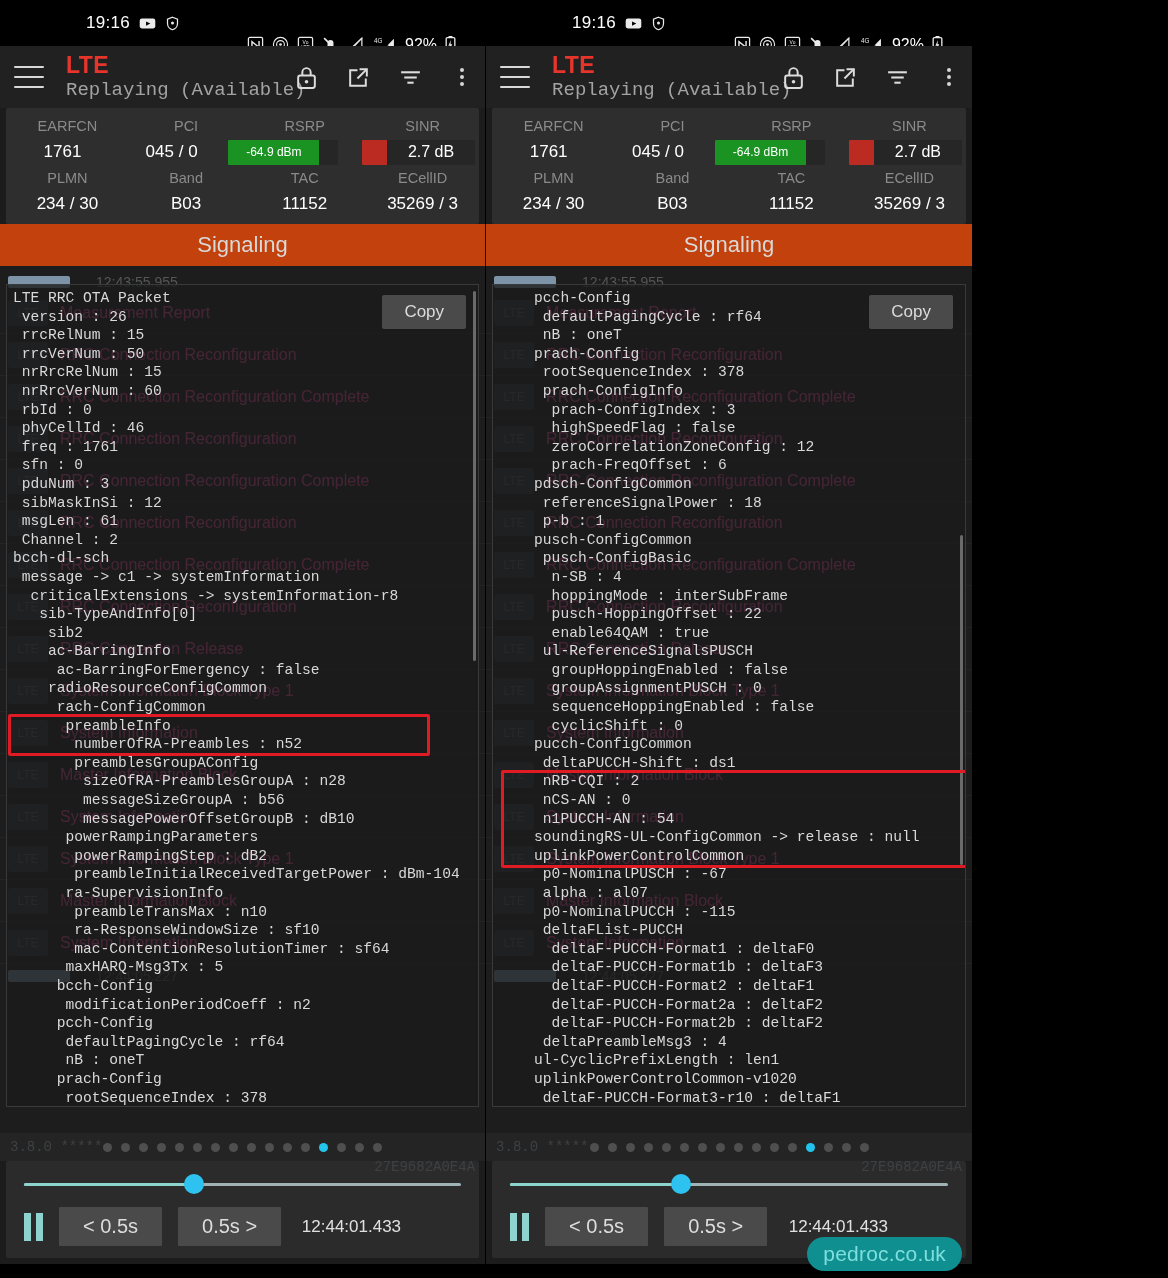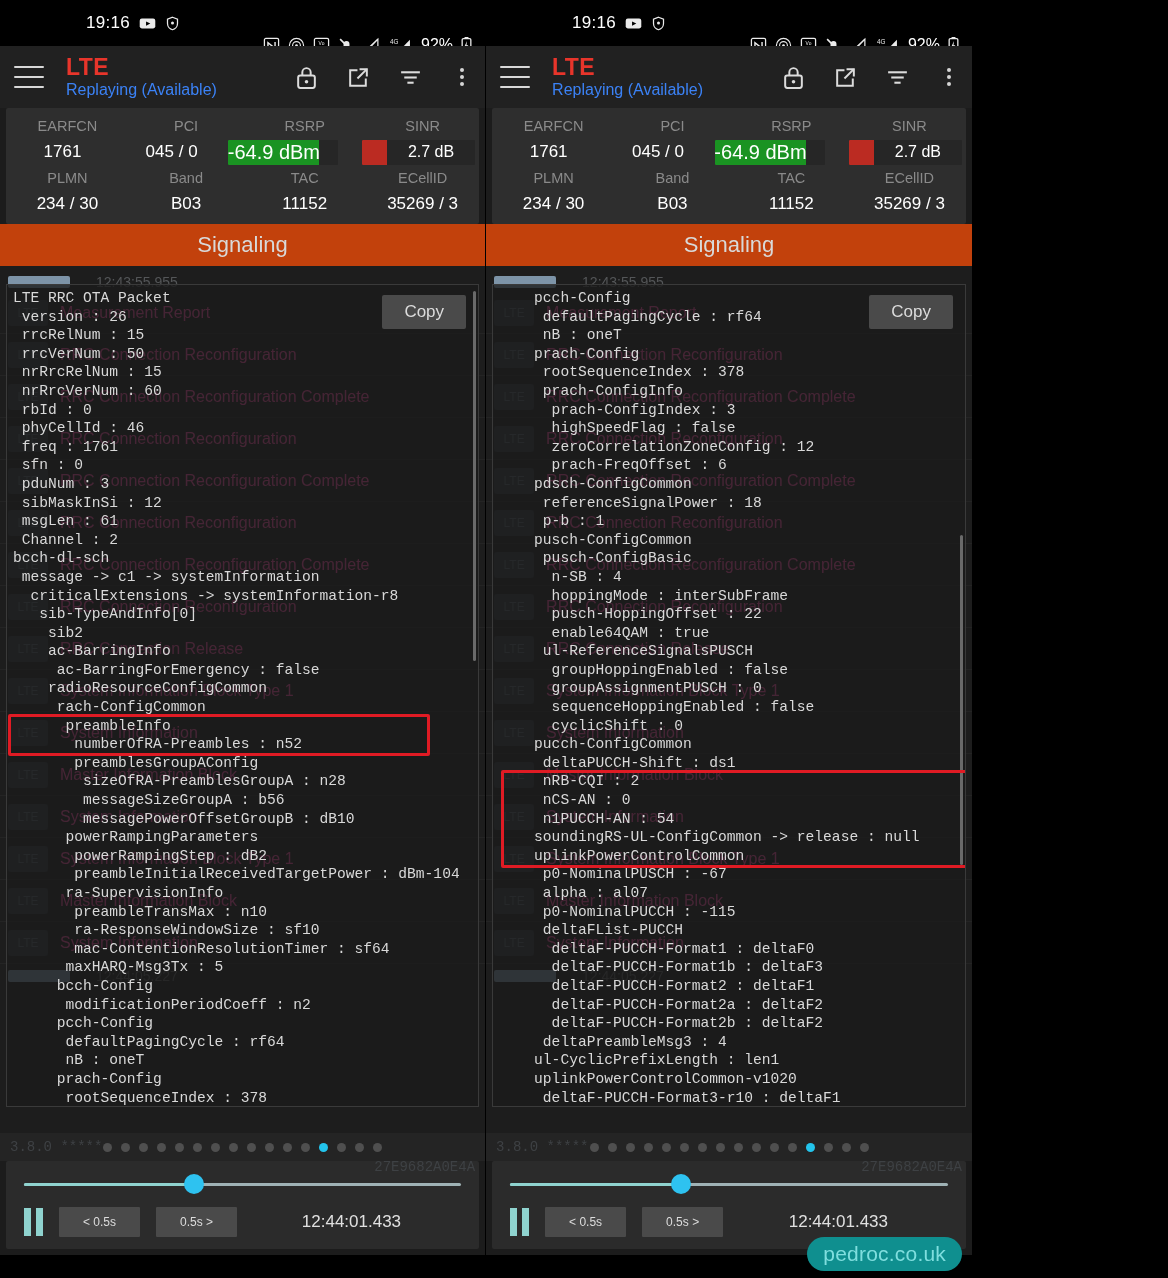--- a/index.html
+++ b/index.html
@@ -12,52 +12,52 @@
   .screens { display:flex; width:972px; height:1278px; }
   .phone { width:584px; height:1278px; position:relative; background:#1c1c1c;
            border-right:1px solid #000; overflow:hidden; }
   .phone.right { border-right:none; }
 
   
   .statusbar { height:46px; background:#000; display:flex; align-items:center;
                position:relative; color:#fff; }
   .sb-left { display:flex; align-items:center; gap:9px; margin-left:86px; }
   .sb-time { font-size:17px; letter-spacing:.3px; color:#fff; }
-  .sb-right { position:absolute; right:12px; display:flex; align-items:flex-end; gap:8px;margin-top:44px; }
+  .sb-right { position:absolute; right:28px; display:flex; align-items:flex-start; gap:8px;margin-top:44px; }
   .sb-ico { width:17px; height:17px; display:inline-block; opacity:.92; }
   .sb-batt-text { font-size:16px; color:#fff; margin-left:1px; }
 
   
   .appbar { height:62px; background:#212121; display:flex; align-items:center;
             padding:0 14px; position:relative; }
   .hamburger { width:30px; height:22px; display:flex; flex-direction:column;
                justify-content:space-between; margin-right:22px; cursor:pointer; }
   .hamburger i { display:block; height:2px; background:#d8d8d8; border-radius:1px; }
   .title-wrap { line-height:1.12; }
   .title-main { color:#e8352b; font-size:23px; font-weight:bold; letter-spacing:.4px; }
-  .title-sub { color:#3b82f6; font-size:16px; margin-top:1px; }
+  .title-sub { color:#a3a3a3; font-size:19px; margin-top:1px;font-family:Liberation Mono, monospace; }
   .appbar-actions { position:absolute; right:10px; display:flex; align-items:center; gap:26px; }
   .act { width:26px; height:26px; display:flex; align-items:center; justify-content:center;
          cursor:pointer; }
   .dots { display:flex; flex-direction:column; gap:3px; align-items:center; }
   .dots span { width:4px; height:4px; border-radius:50%; background:#d5d5d5; display:block; }
 
   
   .metrics { background:#2e2e2e; margin:0 6px; padding:5px 0 7px;
              border-radius:2px; }
   .mrow { display:flex; align-items:center; height:26px; }
   .mlabel { color:#8a8a8a; font-size:14.5px; text-align:center; }
   .mval { color:#ffffff; font-size:17px; text-align:center; }
   .c1 { width:150px; } .c2 { width:140px; } .c3 { width:150px; } .c4 { width:138px; }
   .bar-cell { width:150px; display:flex; align-items:center; padding-left:4px; }
   .bar-outer { width:100%; height:25px; background:#262626; position:relative;
                border-radius:1px; overflow:hidden; display:flex; }
   .bar-fill { background:#1a9322; height:100%; display:flex; align-items:center;
               justify-content:center; }
-  .bar-fill-txt { color:#fff; font-size:20px; white-space:nowrap; }
+  .bar-fill-txt { color:#fff; font-size:12px; white-space:nowrap; }
   .bar-cell2 { width:178px; display:flex; align-items:center; padding-right:4px;padding-left:24px; }
   .bar-outer2 { width:100%; height:25px; background:#262626; position:relative;
                 display:flex; align-items:center; border-radius:1px; overflow:hidden; }
   .bar-fill2 { background:#bb2b22; height:100%; }
   .bar-txt2 { flex:1; text-align:center; color:#fff; font-size:16px; }
 
   
   .section-title { height:42px; display:flex; align-items:center; justify-content:center;
                    color:#d9d9d9; font-size:22px; background:#c2410c; }
 
@@ -110,21 +110,21 @@
   .slider { height:26px; display:flex; align-items:center; position:relative;
             padding:0 8px; }
   .track { height:3px; background:#9fb2b5; width:100%; border-radius:2px; position:relative; }
   .track-done { position:absolute; left:0; top:0; height:3px; background:#8fd3cf;
                 border-radius:2px; }
   .knob { position:absolute; width:20px; height:20px; border-radius:50%;
           background:#2ec2f0; top:50%; transform:translate(-50%,-50%); cursor:pointer; }
   .ctrls { display:flex; align-items:center; gap:16px; margin-top:10px; padding:0 8px; }
   .pause { display:flex; gap:5px; cursor:pointer; }
   .pause i { width:7px; height:28px; background:#8fd3cf; display:block; }
-  .stepbtn { background:#4a4a4a; color:#dddddd; font-size:12px; border:none;
+  .stepbtn { background:#4a4a4a; color:#dddddd; font-size:20px; border:none;
              padding:8px 24px; border-radius:1px; cursor:pointer;
              font-family:"Liberation Sans", sans-serif; }
   .ptime { margin-left:auto; margin-right:60px; color:#e0e0e0; font-size:17px; }
 
   
   .navbar { height:62px; background:#000; display:flex; align-items:center;
             justify-content:space-around; position:relative; }
 
   .watermark { position:absolute; right:10px; bottom:7px; background:#0f8f8f;
                color:#7fdede; font-size:21px; padding:5px 16px; border-radius:18px;

